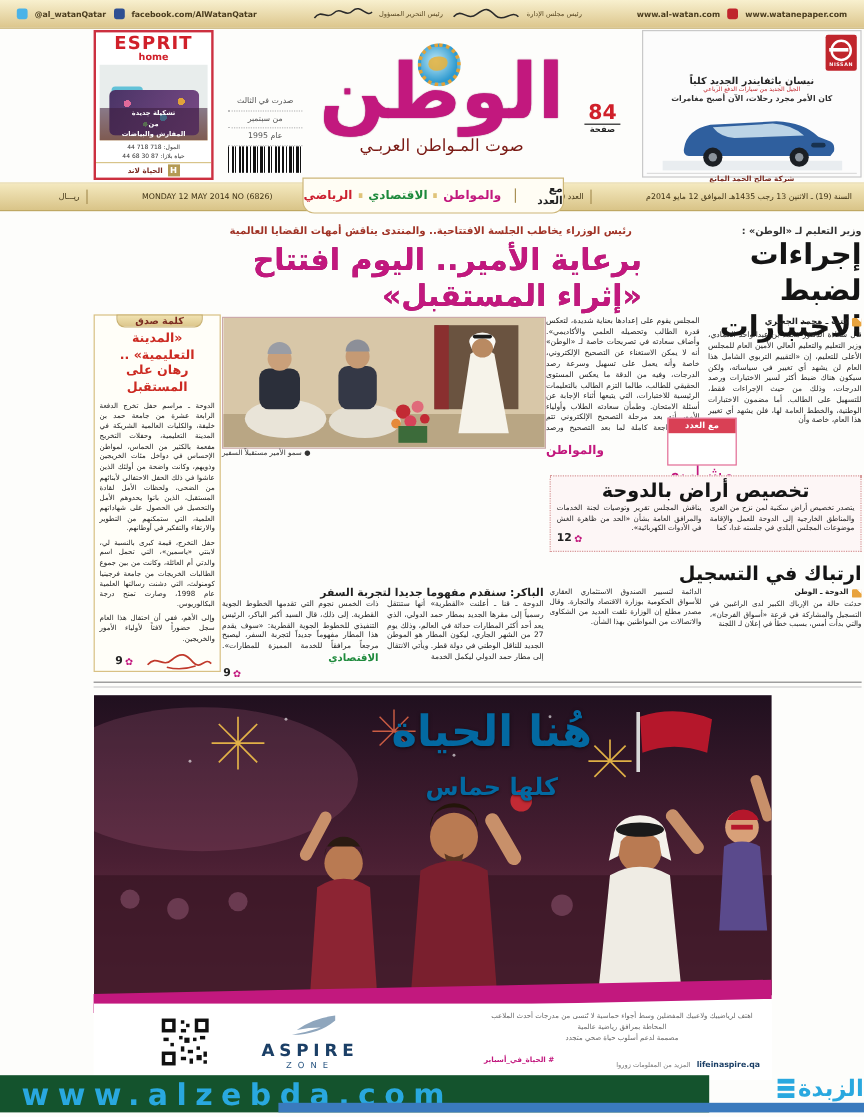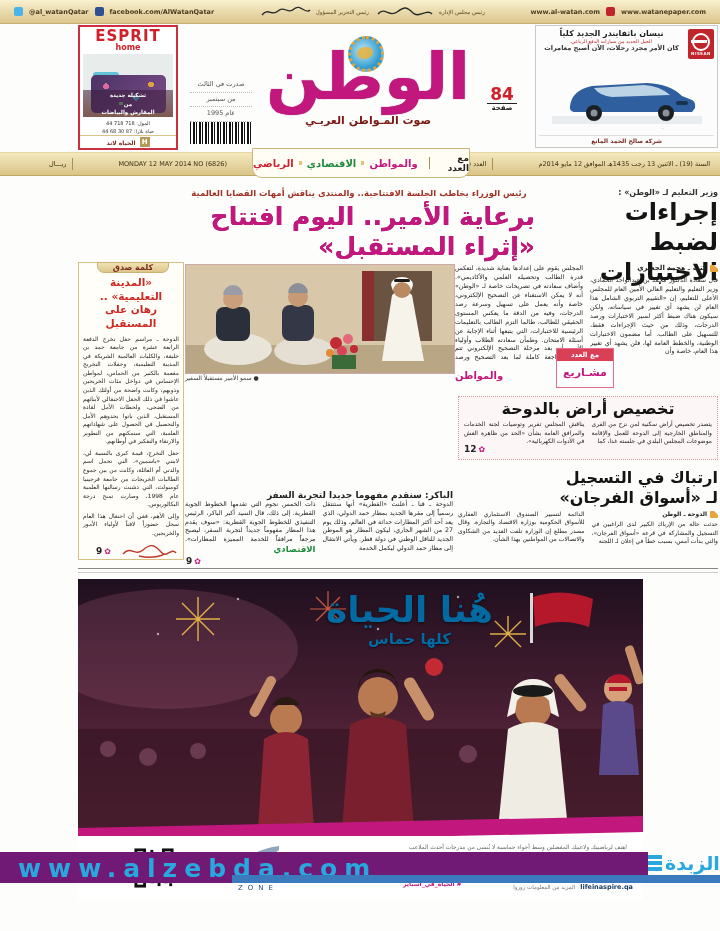--- a/index.html
+++ b/index.html
@@ -40,29 +40,29 @@
   .founded div{font-size:6.5px;color:#555;line-height:2.1;border-bottom:1px dotted #bbb;}
   .barcode{left:190px;top:122px;width:62px;height:22px;
     background:repeating-linear-gradient(90deg,#111 0 1px,#fff 1px 3px,#111 3px 5px,#fff 5px 6px);}
   .logo-wrap{left:252px;top:34px;width:232px;height:112px;text-align:center;}
   .logo-title{font-size:64px;font-weight:bold;color:#c2187e;line-height:86px;
     text-shadow:0 0 1px #8c0f5a;letter-spacing:-2px;}
   .globe{position:absolute;left:96px;top:2px;width:36px;height:36px;border-radius:50%;
     background:radial-gradient(circle at 40% 40%,#bfe8f5,#2e9ad0 70%);
     border:3px dotted #e0a23a;box-sizing:border-box;}
   .globe::after{content:"";position:absolute;left:6px;top:8px;width:16px;height:12px;border-radius:50% 40% 55% 45%;background:#e8b23a;opacity:.85;}
-  .logo-sub{font-size:11px;font-weight:bold;color:#7a1a14;margin-top:-6px;}
+  .logo-sub{font-size:14px;font-weight:normal;color:#7a1a14;margin-top:-6px;}
   .pages{left:487px;top:86px;width:30px;text-align:center;}
   .pages-n{font-size:17px;font-weight:bold;color:#d0202a;line-height:1;border-bottom:1.5px solid #222;}
   .pages-l{font-size:7px;font-weight:bold;color:#222;letter-spacing:1px;}
   .nissan{left:535px;top:25px;width:183px;height:123px;border:1px solid #c9c9c9;background:
     radial-gradient(circle at 20% 80%,#eee 0 1px,transparent 1px),
     radial-gradient(circle at 70% 85%,#e8e8e8 0 1px,transparent 1px),#fcfcfc;
     box-sizing:border-box;padding:3px;display:flex;flex-direction:column;}
-  .nissan-top{display:flex;gap:4px;}
+  .nissan-top{display:flex;gap:4px;flex-direction:column;}
   .nissan-logo{width:26px;height:30px;background:#c0252c;border-radius:2px;color:#fff;display:flex;
     flex-direction:column;align-items:center;justify-content:center;flex:0 0 auto;}
   .nissan-emb{width:14px;height:14px;border:2px solid #fff;border-radius:50%;position:relative;}
   .nissan-emb::after{content:"";position:absolute;left:-3px;top:5px;width:16px;height:3px;background:#fff;}
   .nissan-brand{font-size:4px;font-weight:bold;letter-spacing:.5px;}
   .nissan-h{flex:1;text-align:center;}
   .nissan-l1{font-size:8px;font-weight:bold;color:#222;}
   .nissan-l2{font-size:5px;color:#c0252c;}
   .nissan-l3{font-size:6.5px;font-weight:bold;color:#333;}
   .nissan-car{flex:1;display:flex;align-items:center;justify-content:center;}
@@ -91,21 +91,21 @@
   
   .news-cols{left:455px;top:264px;width:263px;height:128px;display:flex;gap:7px;}
   .ncol{flex:1;font-size:6.3px;line-height:1.42;color:#1d1d1d;text-align:justify;overflow:hidden;}
   .byline{display:flex;align-items:center;gap:3px;font-size:7px;font-weight:bold;color:#222;margin-bottom:2px;}
   .byl-ic{width:8px;height:7px;background:#e8a33d;border-radius:1px;flex:0 0 auto;position:relative;}
   .byl-ic::after{content:"";position:absolute;right:0;top:0;border:2px solid #fff;border-left-color:transparent;border-bottom-color:transparent;}
   .watan-sig{left:455px;top:370px;font-size:10px;font-weight:bold;color:#c2187e;}
   .iss-box{left:556px;top:348px;width:58px;height:40px;border:1.5px solid #e26a93;background:#fff;
     box-sizing:border-box;text-align:center;}
   .iss-box-h{background:#d94055;color:#fff;font-size:7px;font-weight:bold;line-height:12px;}
-  .iss-box-w{color:#c2187e;font-size:11px;font-weight:bold;line-height:24px;}
+  .iss-box-w{color:#c2187e;font-size:16px;font-weight:normal;line-height:24px;margin-top:22px;}
   .photo{left:185px;top:264px;width:268px;height:108px;border:1px solid #caa;overflow:hidden;}
   .caption{left:185px;top:374px;width:268px;font-size:6px;color:#333;text-align:left;direction:rtl;}
   
   .opinion{left:78px;top:262px;width:106px;height:298px;border:1px solid #d8c084;background:#fffef8;
     box-sizing:border-box;padding:3px 4px;}
   .op-label{position:absolute;left:18px;top:-1px;width:70px;background:linear-gradient(#f0e2b0,#dcc68c);
     border:1px solid #c9b273;border-radius:0 0 7px 7px;text-align:center;font-size:8px;font-weight:bold;color:#7a2a20;}
   .op-title{margin-top:10px;text-align:center;color:#cc2a22;font-weight:bold;font-size:10.5px;line-height:1.3;}
   .op-body{margin-top:4px;font-size:5.9px;line-height:1.45;color:#222;text-align:justify;}
   .op-body p{margin:0 0 3px;}
@@ -126,36 +126,36 @@
   .q-kick{font-size:9px;font-weight:bold;color:#222;text-align:right;}
   .q-h{font-size:18px;font-weight:bold;color:#141414;text-align:right;line-height:1.2;margin:1px 0 3px;}
   .eco-sig{color:#1e8a3c;font-weight:bold;font-size:8.5px;}
   .pm-q{position:absolute;left:186px;top:556px;}
   .divider{left:78px;top:568px;width:640px;height:3px;border-top:1px solid #888;border-bottom:1px solid #ccc;}
   
   .bigad{left:78px;top:578px;width:565px;height:322px;background:#fff;overflow:hidden;}
   .ad-scene{position:absolute;left:0;top:0;width:565px;height:252px;}
   .ad-title{position:absolute;right:150px;top:14px;text-align:center;color:#0369a1;}
   .ad-title-main{font-size:36px;font-weight:bold;text-shadow:0 1px 3px rgba(0,0,0,.6);line-height:1;}
-  .ad-title-sub{font-size:15px;font-weight:bold;text-shadow:0 1px 2px rgba(0,0,0,.6);margin-top:2px;}
+  .ad-title-sub{font-size:20px;font-weight:bold;text-shadow:0 1px 2px rgba(0,0,0,.6);margin-top:15px;}
   .ad-band{position:absolute;left:-10px;top:244px;width:585px;height:16px;background:#c2187e;transform:rotate(-1.2deg);}
   .ad-foot{position:absolute;left:0;top:258px;width:565px;height:64px;background:#fff;display:flex;
     align-items:center;padding:0 10px;box-sizing:border-box;gap:10px;}
   .ad-txt{width:230px;text-align:center;}
   .ad-desc{font-size:5.8px;color:#666;line-height:1.5;}
   .ad-links{display:flex;justify-content:space-between;margin-top:4px;align-items:center;}
   .ad-url{font-size:6.5px;font-weight:bold;color:#1b3f66;direction:ltr;}
   .ad-more{font-size:5.5px;color:#777;}
   .ad-hash{font-size:6px;font-weight:bold;color:#c2187e;}
   .aspire-logo{width:110px;text-align:center;color:#1b3f66;margin-right:80px;}
   .aspire-name{font-size:14px;font-weight:bold;letter-spacing:4px;direction:ltr;}
   .aspire-zone{font-size:7px;letter-spacing:5px;direction:ltr;color:#24527f;}
   .qr{width:42px;height:42px;margin-right:18px;}
   
-  .bottom{left:0;top:852px;width:648px;height:31px;background:#701a75;}
+  .bottom{left:0;top:896px;width:591px;height:31px;background:#14532d;}
   .alz-url{position:absolute;left:18px;top:2px;font-size:25px;font-weight:bold;color:#29a8df;
     letter-spacing:7px;direction:ltr;font-family:"DejaVu Sans",sans-serif;}
   .alz-logo{position:absolute;left:648px;top:0;display:flex;align-items:center;gap:3px;direction:ltr;}
   .alz-bars{display:flex;flex-direction:column;gap:2px;}
   .alz-bars i{width:14px;height:4px;background:#29a8df;display:block;}
   .alz-name{font-size:19px;font-weight:bold;color:#29a8df;}
   .blue-bar{position:absolute;left:232px;top:23px;width:488px;height:8px;background:#3a7abd;}
 </style>
 </head>
 <body>
@@ -365,21 +365,20 @@
       <div>يناقش المجلس تقرير وتوصيات لجنة الخدمات والمرافق العامة بشأن «الحد من ظاهرة الغش في الأدوات الكهربائية».</div>
     </div>
   </div>
   <div class="abs pagemark pm-lands">
     <span class="flower">✿</span>
     <span>12</span>
   </div>
 
   <div class="abs farjan">
     <div class="sec-h2">ارتباك في التسجيل</div>
-    <div class="sec-h2">لـ «أسواق الفرجان»</div>
     <div class="cols2">
       <div>
         <div class="byline">
           <span class="byl-ic"></span>
           <span>الدوحة ـ الوطن</span>
         </div>
         <span>حدثت حالة من الإرباك الكبير لدى الراغبين في التسجيل والمشاركة في قرعة «أسواق الفرجان»، والتي بدأت أمس، بسبب خطأ في إعلان لـ اللجنة</span>
       </div>
       <div>الدائمة لتسيير الصندوق الاستثماري العقاري للأسواق الحكومية بوزارة الاقتصاد والتجارة. وقال مصدر مطلع إن الوزارة تلقت العديد من الشكاوى والاتصالات من المواطنين بهذا الشأن.</div>
     </div>

